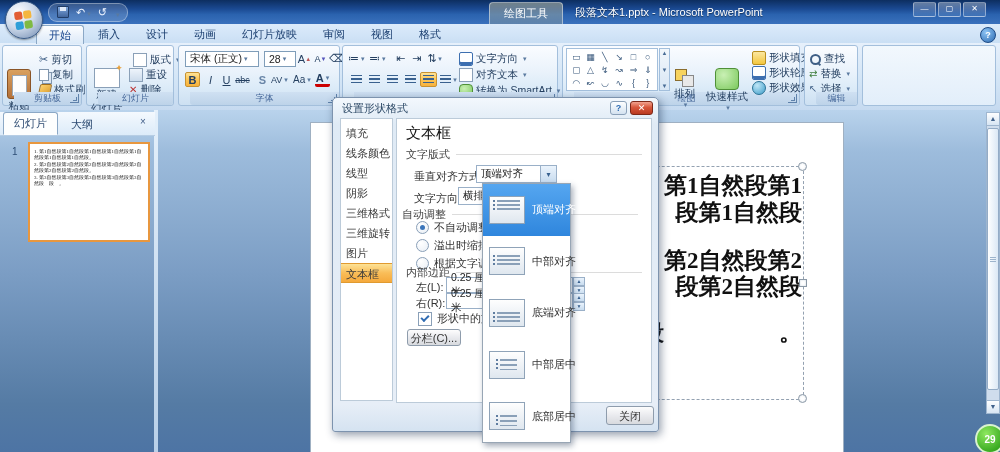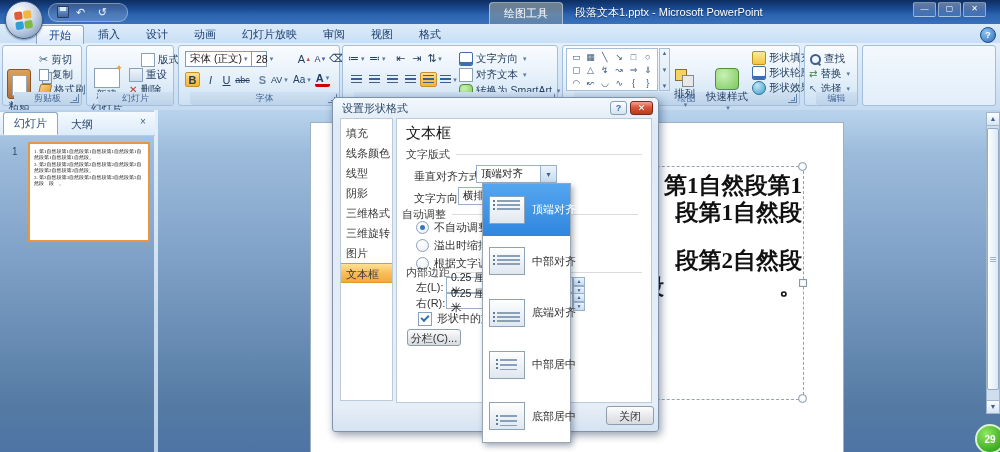--- a/index.html
+++ b/index.html
@@ -242,40 +242,40 @@
   <div class="grp-label">剪贴板</div>
   <span class="launcher"></span>
 </div>
 
 <div class="grp" style="left:86px;width:88px;">
   <div class="bigbtn dar" style="left:4px;top:2px;">
     <span class="mi-slide"></span>
     <span>新建</span>
       <span>幻灯片</span>
   </div>
-  <div class="sbtn dar" style="position:absolute;left:54px;top:6px;">
+  <div class="sbtn dar" style="position:absolute;left:46px;top:6px;">
     <span class="mi mi-layout"></span>
       <span>版式</span>
     </div>
   <div class="sbtn" style="position:absolute;left:42px;top:21px;">
     <span class="mi mi-reset"></span>
       <span>重设</span>
     </div>
   <div class="sbtn" style="position:absolute;left:42px;top:36px;">
     <span class="mi mi-del">✕</span>
       <span>删除</span>
     </div>
   <div class="grp-label">幻灯片</div>
 </div>
 
 <div class="grp" style="left:178px;width:162px;">
   <div class="combo dar" style="position:absolute;left:6px;top:5px;width:74px;">
     <span>宋体 (正文)</span>
     </div>
-  <div class="combo dar" style="position:absolute;left:72px;top:5px;width:16px;">
+  <div class="combo dar" style="position:absolute;left:85px;top:5px;width:32px;">
     <span>28</span>
     </div>
   <span class="fbtn" style="position:absolute;left:118px;top:5px;">
       <span>A</span>
       <sup style="font-size:6px;color:#b55;">▲</sup>
     </span>
   <span class="fbtn" style="position:absolute;left:134px;top:5px;font-size:9px;">
       <span>A</span>
       <sup style="font-size:6px;color:#55b;">▼</sup>
     </span>
@@ -402,20 +402,21 @@
 </div>
 <div class="grp" style="left:862px;width:134px;background:linear-gradient(180deg,#f2f8fd,#e2eefa);"></div>
 
 <div class="abs workspace"></div>
 <div class="abs side-divider"></div>
 <div class="abs slide-area"></div>
 
 <div class="abs slide-text">
     <div class="sline">第1自然段第1</div>
     <div class="sline">段第1自然段</div>
+    <div class="sline">第2自然段第2</div>
     <div class="sline">段第2自然段</div>
     <div class="sline">段　　　　　。</div>
   </div>
 
 <div class="abs sel-rect"></div>
 <span class="handle h-c" style="left:798px;top:162px;"></span>
 <span class="handle h-s" style="left:799px;top:279px;"></span>
 <span class="handle h-c" style="left:798px;top:394px;"></span>
 
 <div class="abs vscroll"></div>

